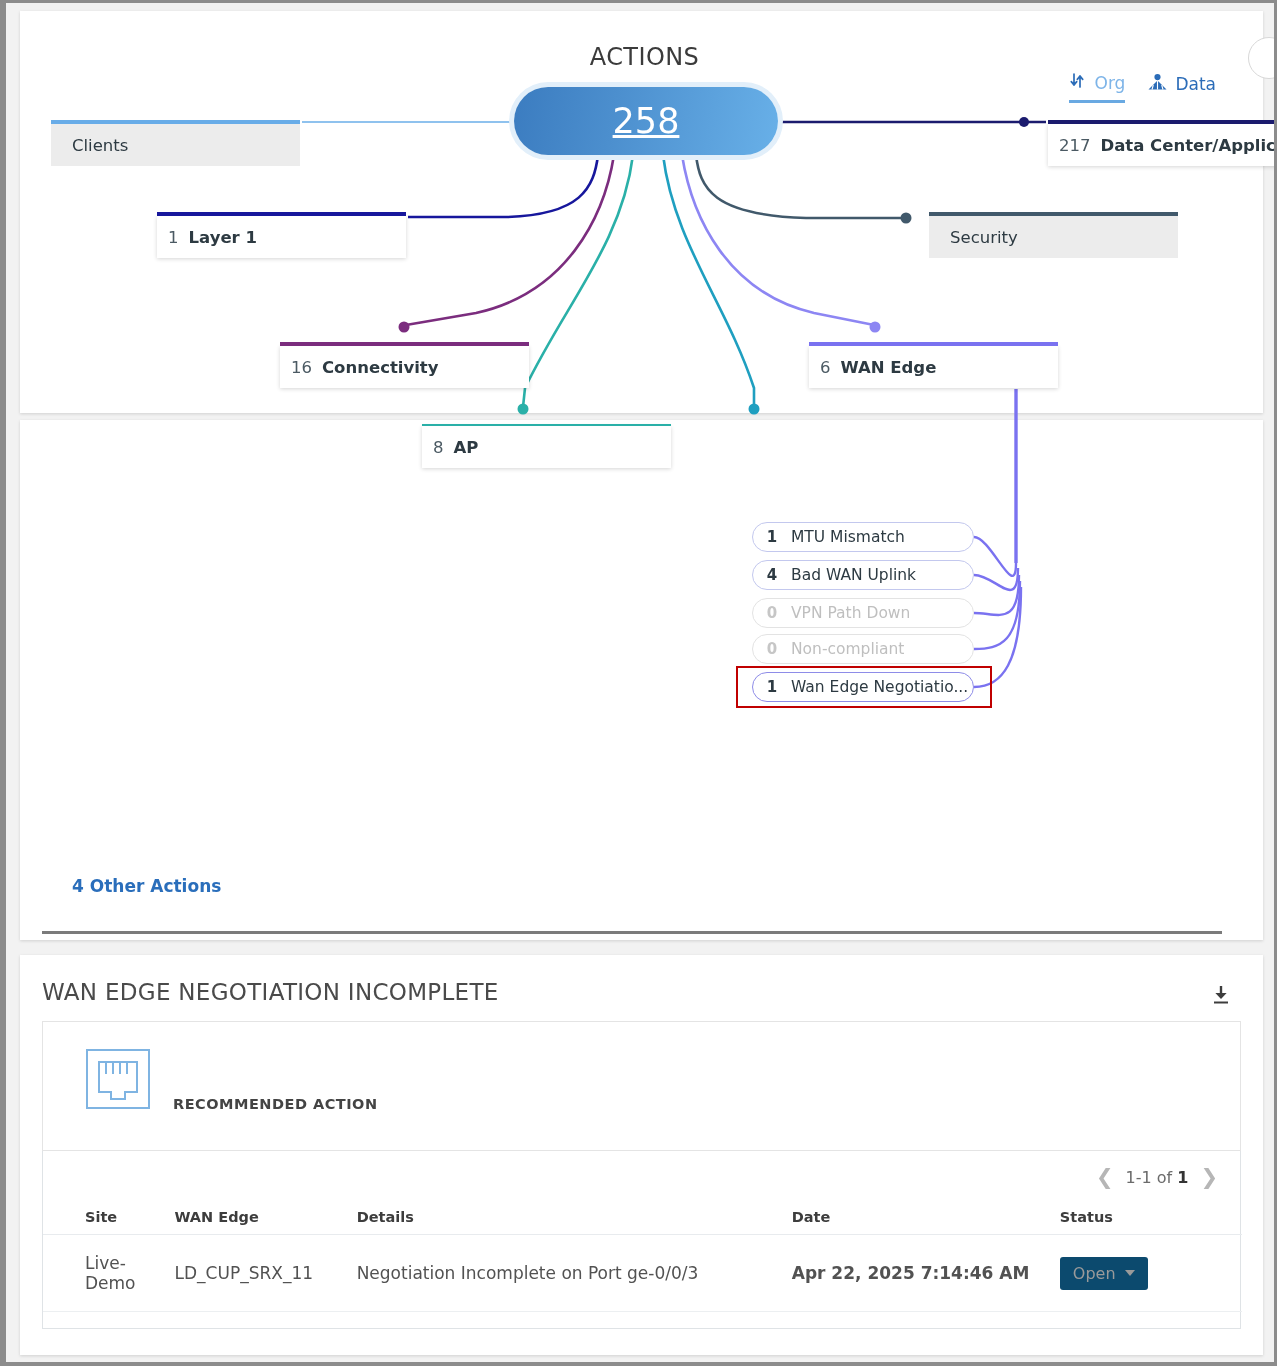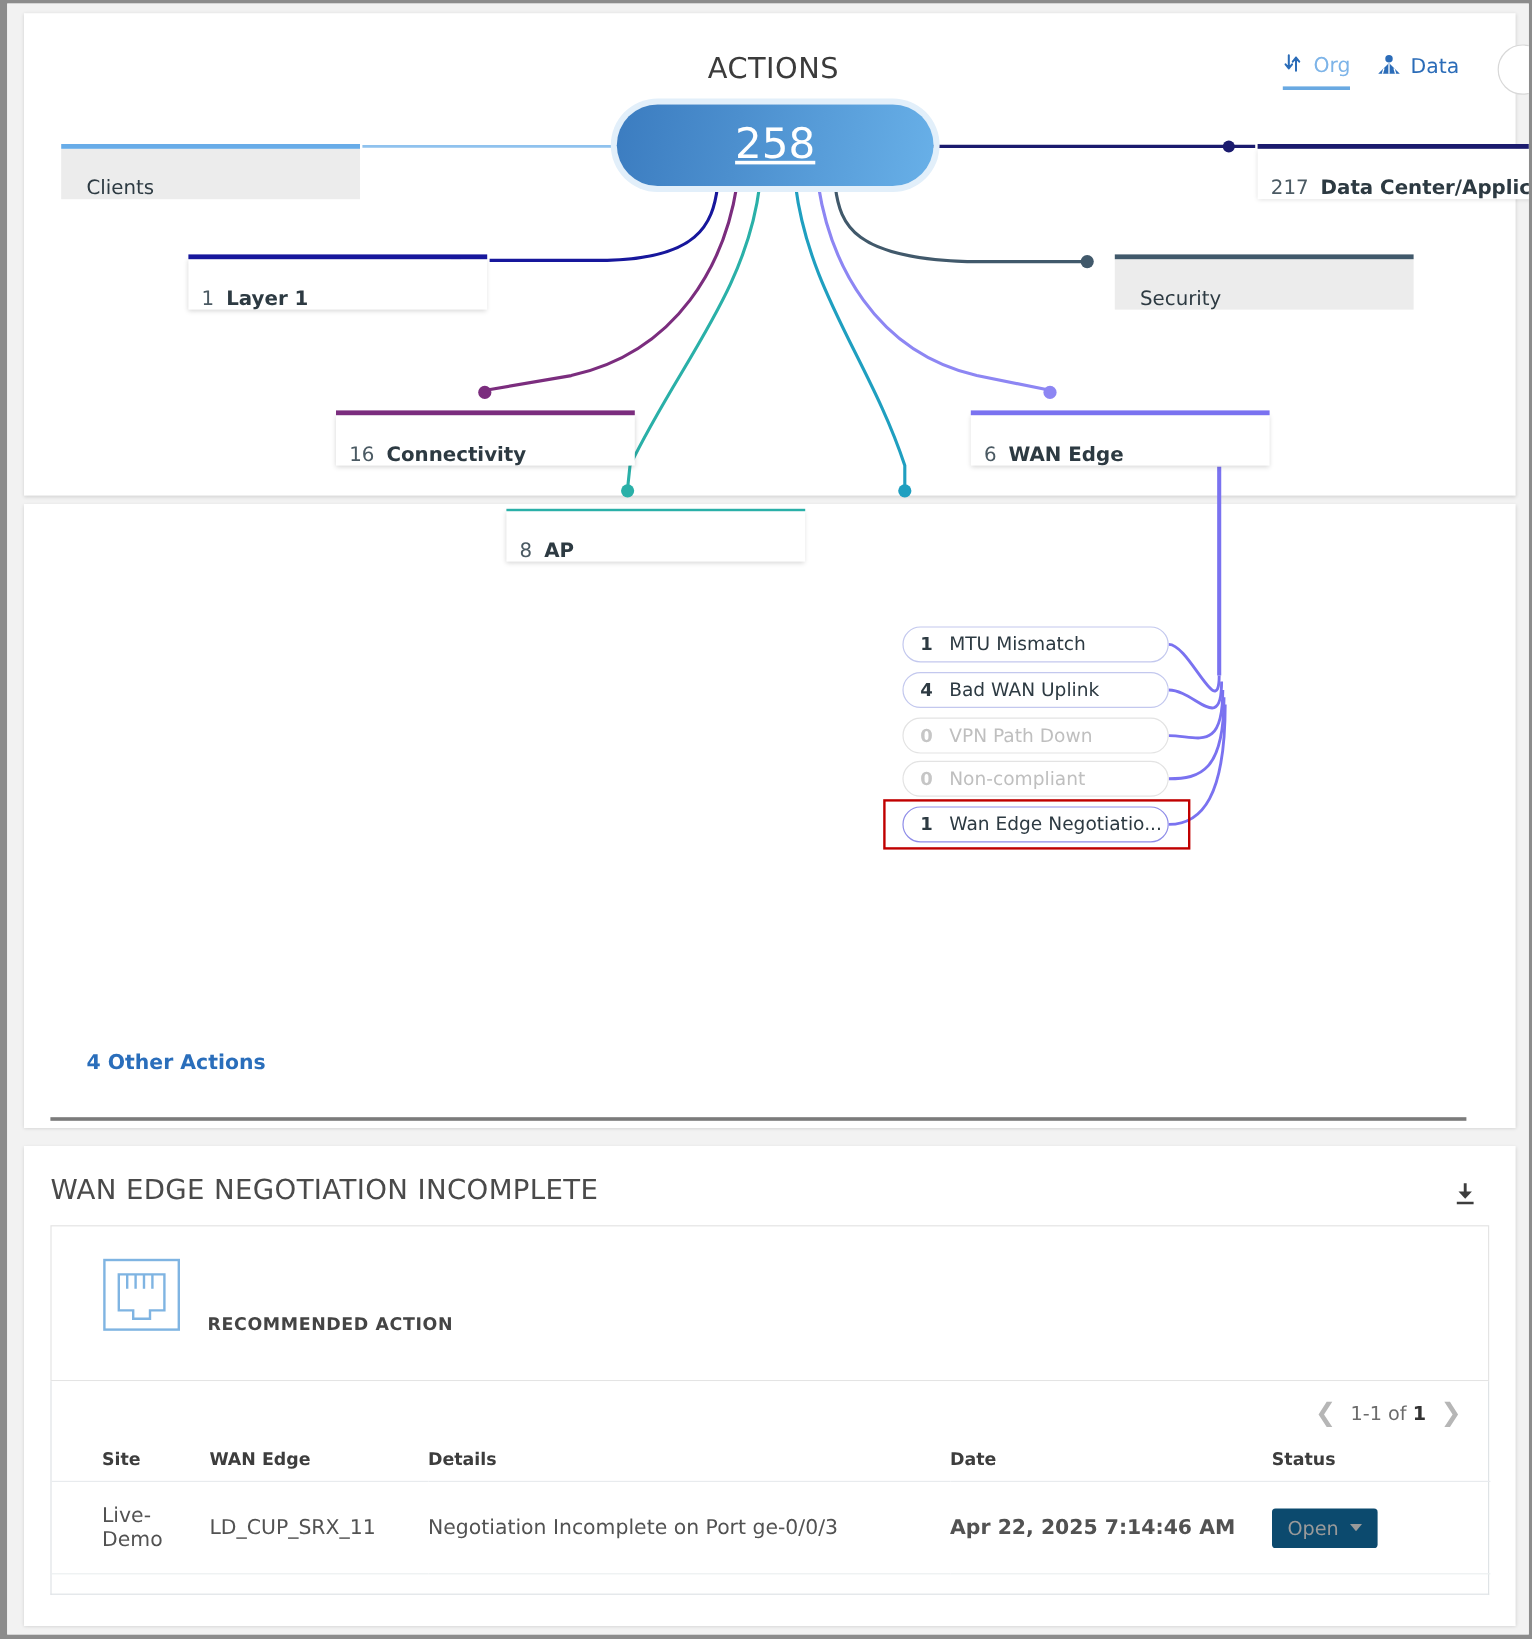--- a/index.html
+++ b/index.html
@@ -68,40 +68,40 @@
     z-index: 6;
     text-decoration: underline;
   }
 
   
   .tabs {
     position: absolute; right: 58px; top: 40px;
     display: flex; align-items: center; gap: 22px;
     z-index: 7;
   }
-  .tab { display:flex; align-items:center; gap:7px; cursor:pointer; padding-bottom:6px; }
+  .tab { display:flex; align-items:center; gap:7px; cursor:pointer; padding-bottom:6px;margin-top:28px; }
   .tab .lbl { font-size: 17px; }
   .tab-org .lbl { color: #7db4e8; }
   .tab-org { border-bottom: 3px solid #69a9e2; }
   .tab-sites .lbl { color: #2b6cb8; }
   .edge-circle {
     position: absolute; right: -16px; top: 34px;
     width: 42px; height: 42px; border-radius: 50%;
     border: 1px solid #d8d8d8; background: #fff;
     z-index: 7;
   }
 
   
   .node {
     position: absolute;
     z-index: 5;
     background: #ffffff;
     box-shadow: 0 1px 4px rgba(0,0,0,0.17);
     height: 42px;
-    display: flex; align-items: flex-end;
+    display: flex; align-items: center;
     padding-left: 11px;
     font-size: 16.5px;
     color: #2d3a42;
     cursor: pointer;
   }
   .node .cnt { font-weight: 400; margin-right: 10px; color:#4b5a63; }
   .node .nm  { font-weight: 700; }
   .node.muted {
     background: #ececec;
     box-shadow: none;

